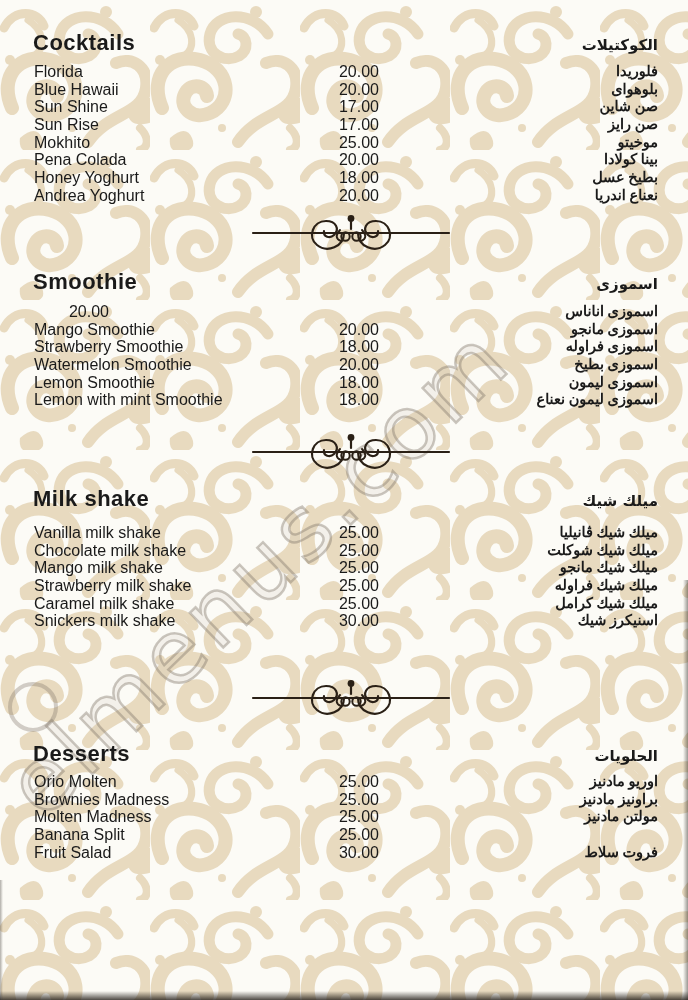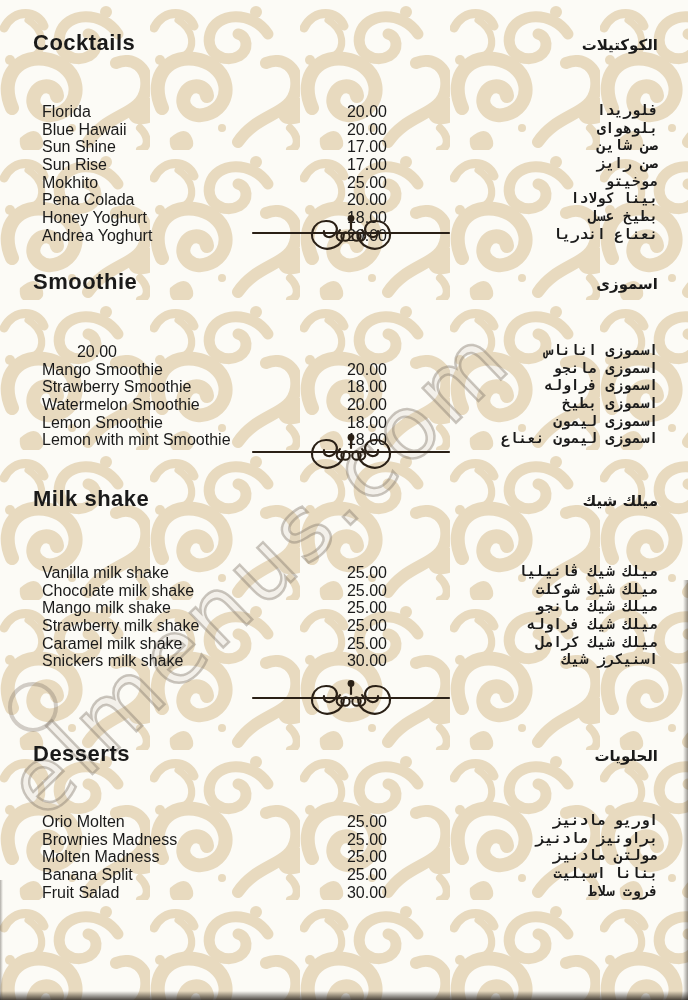--- a/index.html
+++ b/index.html
@@ -23,26 +23,26 @@
     position:absolute;left:8px;top:682px;width:42px;height:42px;
     border:4px solid rgba(128,118,105,0.35);border-radius:50%;
   }
   
   .sec-header{
     position:absolute;left:33px;right:30px;
     display:flex;justify-content:space-between;align-items:baseline;gap:36px;
   }
   .sec-title-en{font-size:22px;font-weight:700;letter-spacing:0.5px;}
   .sec-title-ar{font-family:"DejaVu Sans",sans-serif;font-size:15px;font-weight:700;direction:rtl;}
-  .sec-rows{position:absolute;left:42px;right:30px;margin-top:40px;}
+  .sec-rows{position:absolute;left:34px;right:30px;}
   .row{display:flex;align-items:center;height:17.7px;line-height:17.7px;}
   .row .en{flex:0 0 270px;font-size:16px;white-space:nowrap;}
   .row .price{flex:0 0 75px;text-align:right;font-size:16px;}
   .row .ar{flex:1;text-align:right;direction:rtl;
-    font-family:Liberation Mono, monospace;font-size:14.5px;font-weight:700;white-space:nowrap;padding-left:20px;}
+    font-family:Liberation Serif, serif;font-size:14.5px;font-weight:700;white-space:nowrap;padding-left:20px;}
   
   .divider{position:absolute;width:240px;height:56px;left:231px;}
   .divider.d1{top:209px;} .divider.d2{top:428px;} .divider.d3{top:674px;}
   
   .edge-bottom{position:absolute;left:0;right:0;bottom:0;height:9px;
     background:linear-gradient(to top,rgba(35,30,25,0.8),rgba(35,30,25,0));}
   .edge-right{position:absolute;right:0;bottom:0;width:5px;height:420px;
     background:linear-gradient(to left,rgba(35,30,25,0.45),rgba(35,30,25,0));}
   .edge-left{position:absolute;left:0;bottom:0;width:3px;height:120px;
     background:linear-gradient(to right,rgba(35,30,25,0.35),rgba(35,30,25,0));}
@@ -254,21 +254,20 @@
         <span class="ar">براونيز مادنيز</span>
       </div>
     <div class="row">
         <span class="en">Molten Madness</span>
         <span class="price">25.00</span>
         <span class="ar">مولتن مادنيز</span>
       </div>
     <div class="row">
         <span class="en">Banana Split</span>
         <span class="price">25.00</span>
-        <span class="ar">بنانا اسبليت</span>
       </div>
     <div class="row">
         <span class="en">Fruit Salad</span>
         <span class="price">30.00</span>
         <span class="ar">فروت سلاط</span>
       </div>
   </div>
 
   <div class="edge-bottom"></div>
   <div class="edge-right"></div>

